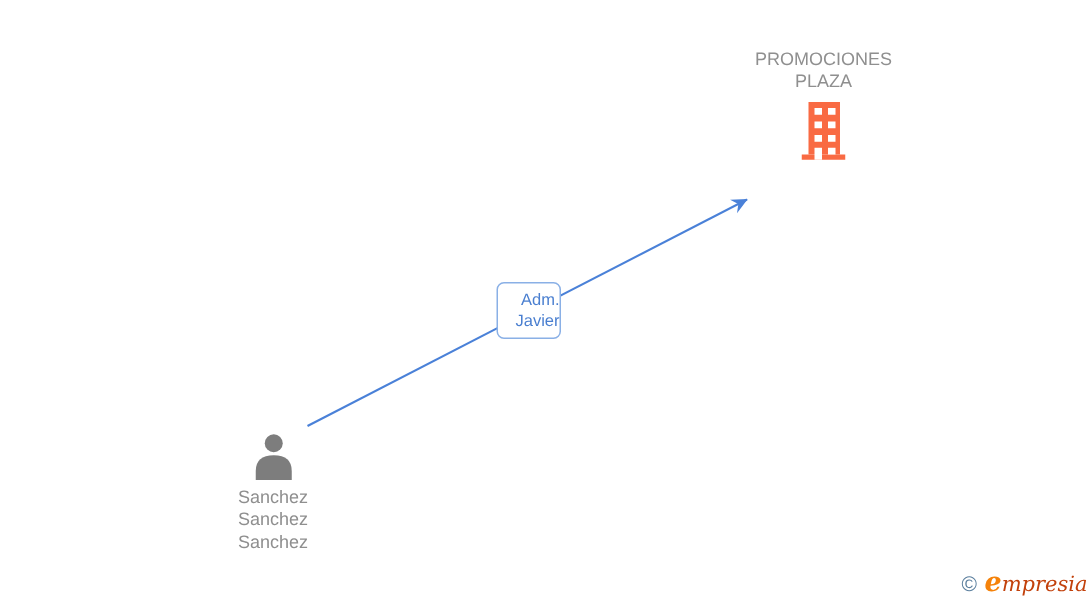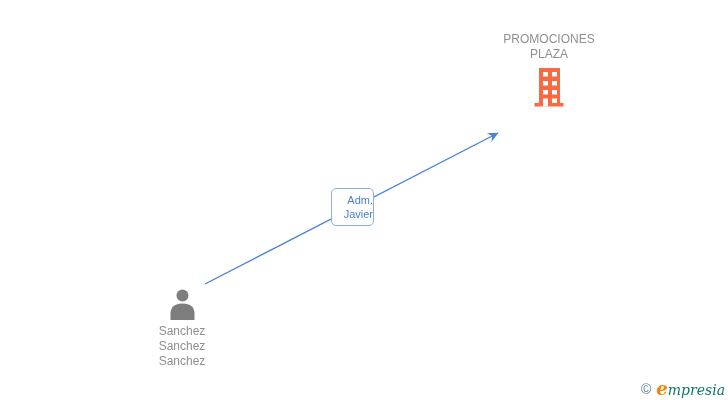--- a/index.html
+++ b/index.html
@@ -75,21 +75,21 @@
     font-style: italic;
     line-height: 1;
     white-space: nowrap;
   }
   .brand-initial {
     color: #f5820a;
     font-size: 18px;
     font-weight: bold;
   }
   .brand-rest {
-    color: #0f766e;
+    color: #c2410c;
     font-size: 14px;
     font-style: italic;
   }
 </style>
 </head>
 <body>
 
 <div class="stage">
 
   <svg class="edge-layer" viewBox="0 0 728 400" xmlns="http://www.w3.org/2000/svg">

